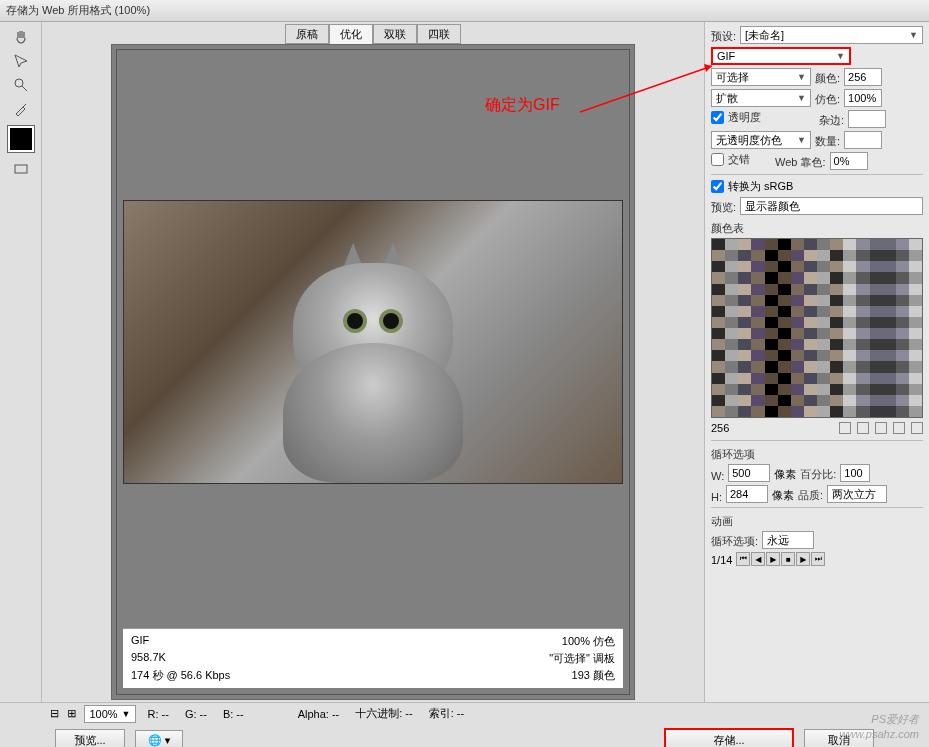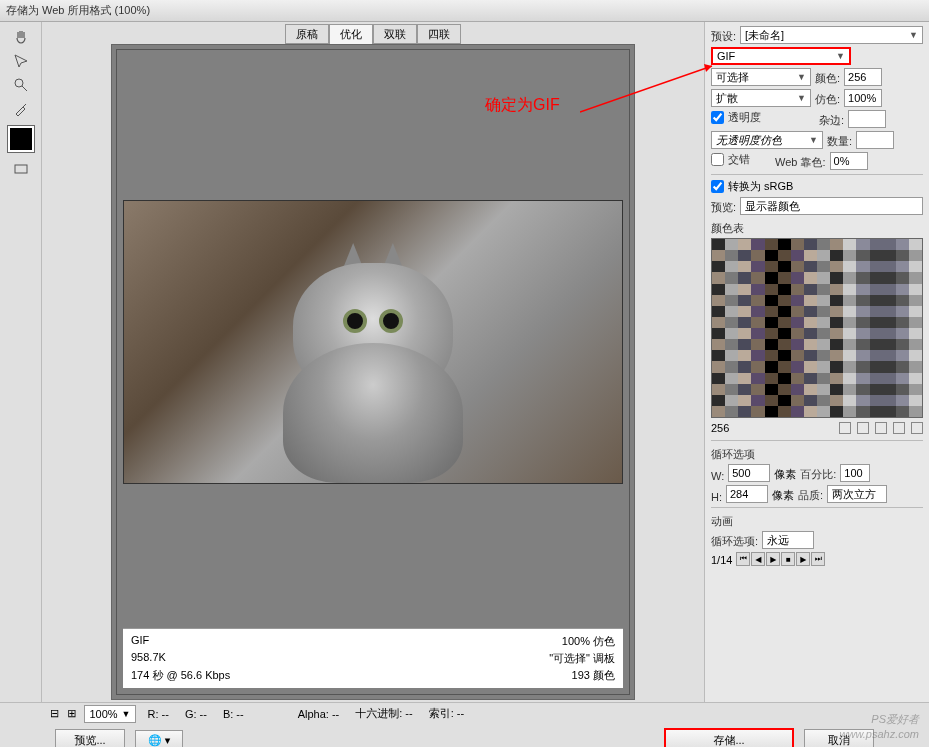--- a/index.html
+++ b/index.html
@@ -165,21 +165,21 @@
     </div>
     <div class="row">
       <div class="checkbox-row" style="width:104px;">
         <input type="checkbox" checked="" style="">
         <label>透明度</label>
       </div>
       <label>杂边:</label>
       <input class="inputf" style="">
     </div>
     <div class="row">
-      <div class="dropdown" style="width:112px;flex:none;font-style:italic;">
+      <div class="dropdown" style="width:100px;flex:none;">
         <span>无透明度仿色</span>
         <span class="arrow">▼</span>
       </div>
       <label>数量:</label>
       <input class="inputf" style="">
     </div>
     <div class="row">
       <div class="checkbox-row" style="width:60px;">
         <input type="checkbox" style="">
         <label>交错</label>

